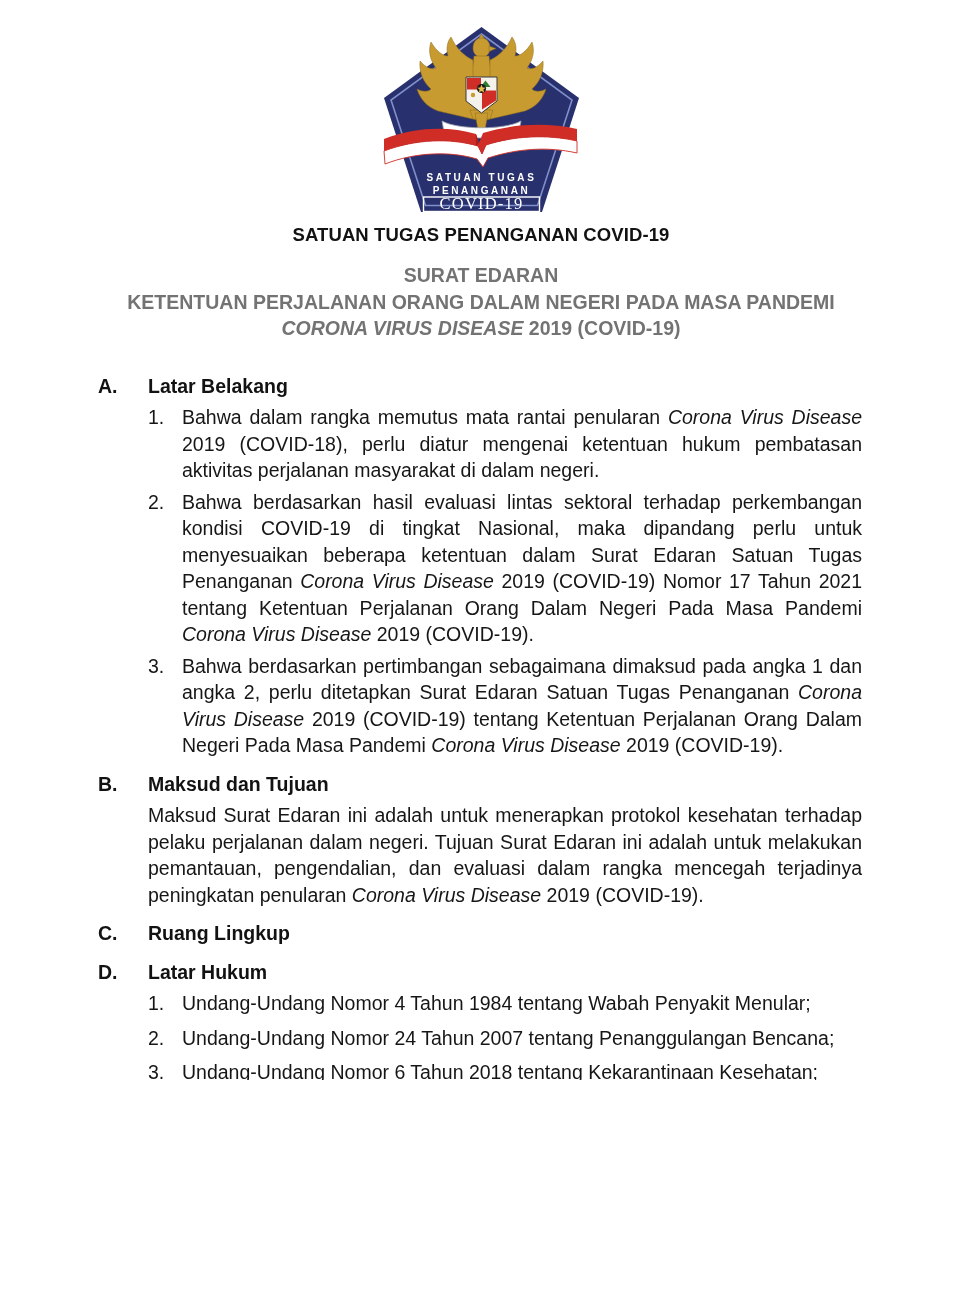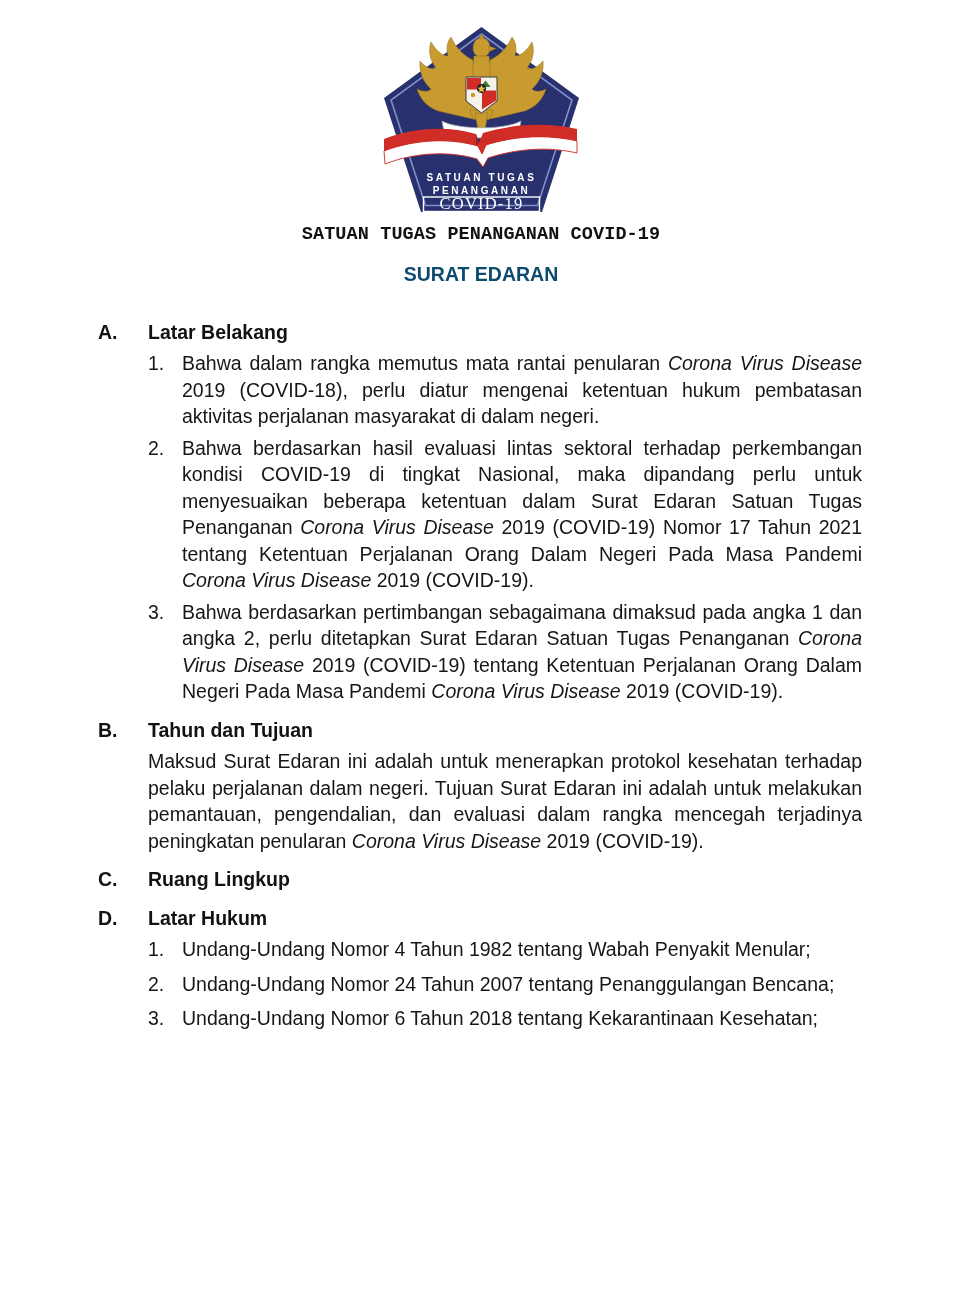--- a/index.html
+++ b/index.html
@@ -18,28 +18,27 @@
   }
   .doc-header { padding-top: 25px; text-align: center; }
   .logo-wrap { line-height: 0; }
   .logo-wrap svg { width: 203px; height: 190px; }
   .org-name {
     margin-top: 9px;
     font-weight: bold;
     font-size: 18.5px;
     letter-spacing: 0.1px;
     color: #121212;
-    font-family: Liberation Mono, monospace;
   }
   .doc-title {
     margin-top: 16px;
     font-weight: bold;
     font-size: 19.5px;
     line-height: 26.5px;
-    color: #0c4a6e;
+    color: #737373;
   }
   .doc-body {
     margin: 31px 100px 0 98px;
     font-size: 19.5px;
     line-height: 26.5px;
   }
   .sec { margin-top: 12px; }
   .sec:first-child { margin-top: 0; }
   .sec-head { display: flex; font-weight: bold; margin-bottom: 5px; color: #121212; }
   .sec-letter { width: 50px; flex: none; }
@@ -106,20 +105,22 @@
         <text class="logo-st" x="101.5" y="169" text-anchor="middle">PENANGANAN</text>
         <rect x="43.5" y="172" width="116" height="14.5" fill="none" stroke="#ffffff" stroke-width="1.4"></rect>
         <text class="logo-cv" x="101.5" y="184" text-anchor="middle">COVID-19</text>
       </svg>
     </div>
 
     <div class="org-name">SATUAN TUGAS PENANGANAN COVID-19</div>
 
     <div class="doc-title">
       <div>SURAT EDARAN</div>
+      <div>KETENTUAN PERJALANAN ORANG DALAM NEGERI PADA MASA PANDEMI</div>
+      <div><span class="it">CORONA VIRUS DISEASE</span><span> 2019 (COVID-19)</span></div>
     </div>
   </header>
 
   <main class="doc-body">
 
     <section class="sec">
       <div class="sec-head">
         <span class="sec-letter">A.</span>
         <span class="sec-title">Latar Belakang</span>
       </div>
@@ -135,21 +136,21 @@
         <div class="item">
           <span class="num">3.</span>
           <span class="txt"><span>Bahwa berdasarkan pertimbangan sebagaimana dimaksud pada angka 1 dan angka 2, perlu ditetapkan Surat Edaran Satuan Tugas Penanganan </span><span class="it">Corona Virus Disease</span><span> 2019 (COVID-19) tentang Ketentuan Perjalanan Orang Dalam Negeri Pada Masa Pandemi </span><span class="it">Corona Virus Disease</span><span> 2019 (COVID-19).</span></span>
         </div>
       </div>
     </section>
 
     <section class="sec">
       <div class="sec-head">
         <span class="sec-letter">B.</span>
-        <span class="sec-title">Tahun dan Tujuan</span>
+        <span class="sec-title">Maksud dan Tujuan</span>
       </div>
       <div class="sec-body">
         <div class="para"><span>Maksud Surat Edaran ini adalah untuk menerapkan protokol kesehatan terhadap pelaku perjalanan dalam negeri. Tujuan Surat Edaran ini adalah untuk melakukan pemantauan, pengendalian, dan evaluasi dalam rangka mencegah terjadinya peningkatan penularan </span><span class="it">Corona Virus Disease</span><span> 2019 (COVID-19).</span></div>
       </div>
     </section>
 
     <section class="sec">
       <div class="sec-head">
         <span class="sec-letter">C.</span>
         <span class="sec-title">Ruang Lingkup</span>
@@ -157,21 +158,21 @@
     </section>
 
     <section class="sec">
       <div class="sec-head">
         <span class="sec-letter">D.</span>
         <span class="sec-title">Latar Hukum</span>
       </div>
       <div class="sec-body d-list">
         <div class="item">
           <span class="num">1.</span>
-          <span class="txt"><span>Undang-Undang Nomor 4 Tahun 1982 tentang Wabah Penyakit Menular;</span></span>
+          <span class="txt"><span>Undang-Undang Nomor 4 Tahun 1984 tentang Wabah Penyakit Menular;</span></span>
         </div>
         <div class="item">
           <span class="num">2.</span>
           <span class="txt"><span>Undang-Undang Nomor 24 Tahun 2007 tentang Penanggulangan Bencana;</span></span>
         </div>
         <div class="item">
           <span class="num">3.</span>
           <span class="txt"><span>Undang-Undang Nomor 6 Tahun 2018 tentang Kekarantinaan Kesehatan;</span></span>
         </div>
       </div>

